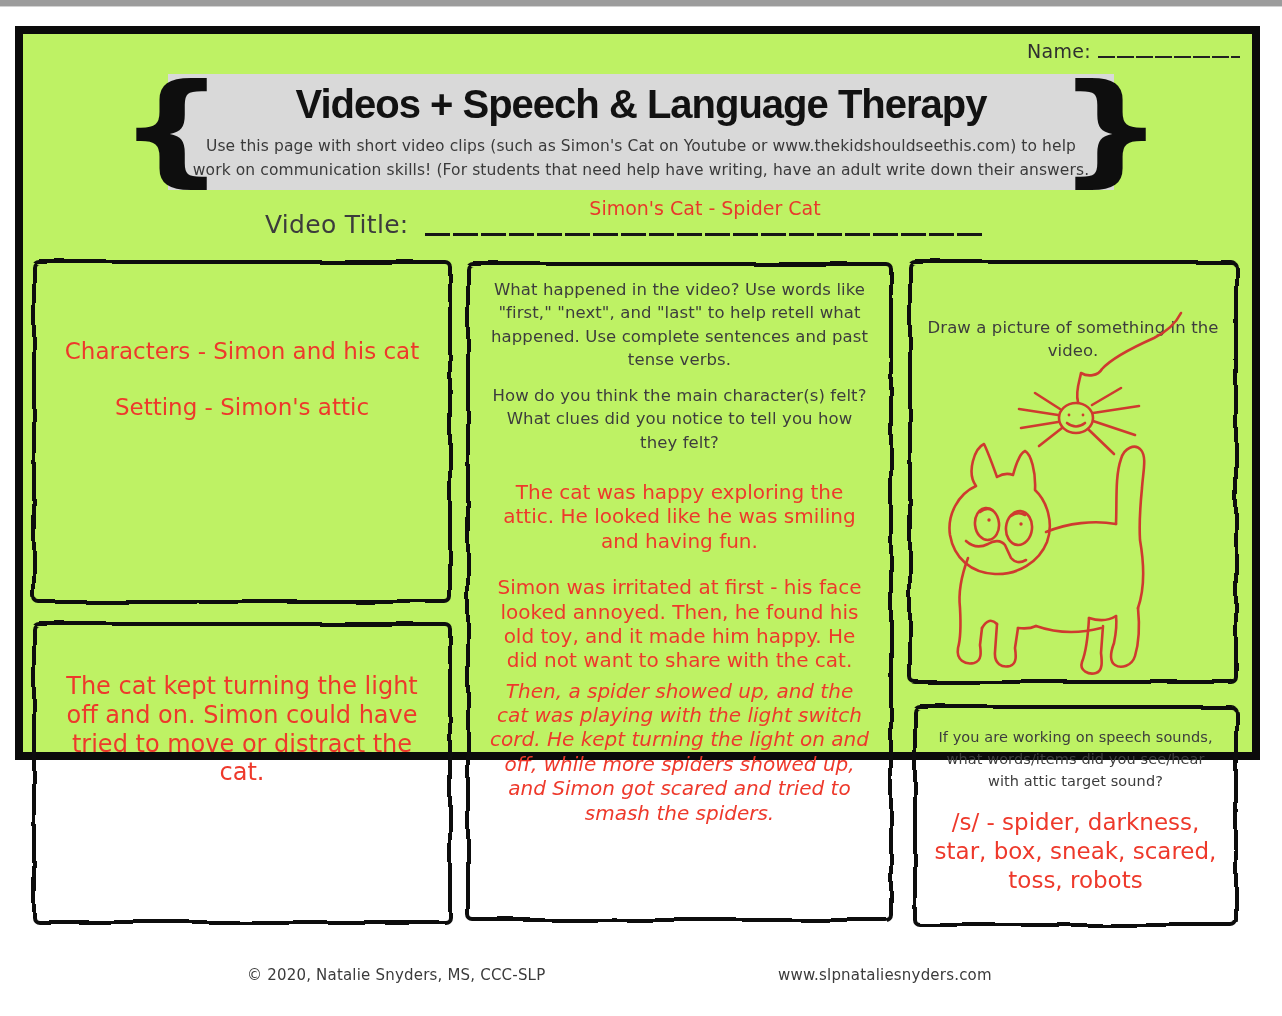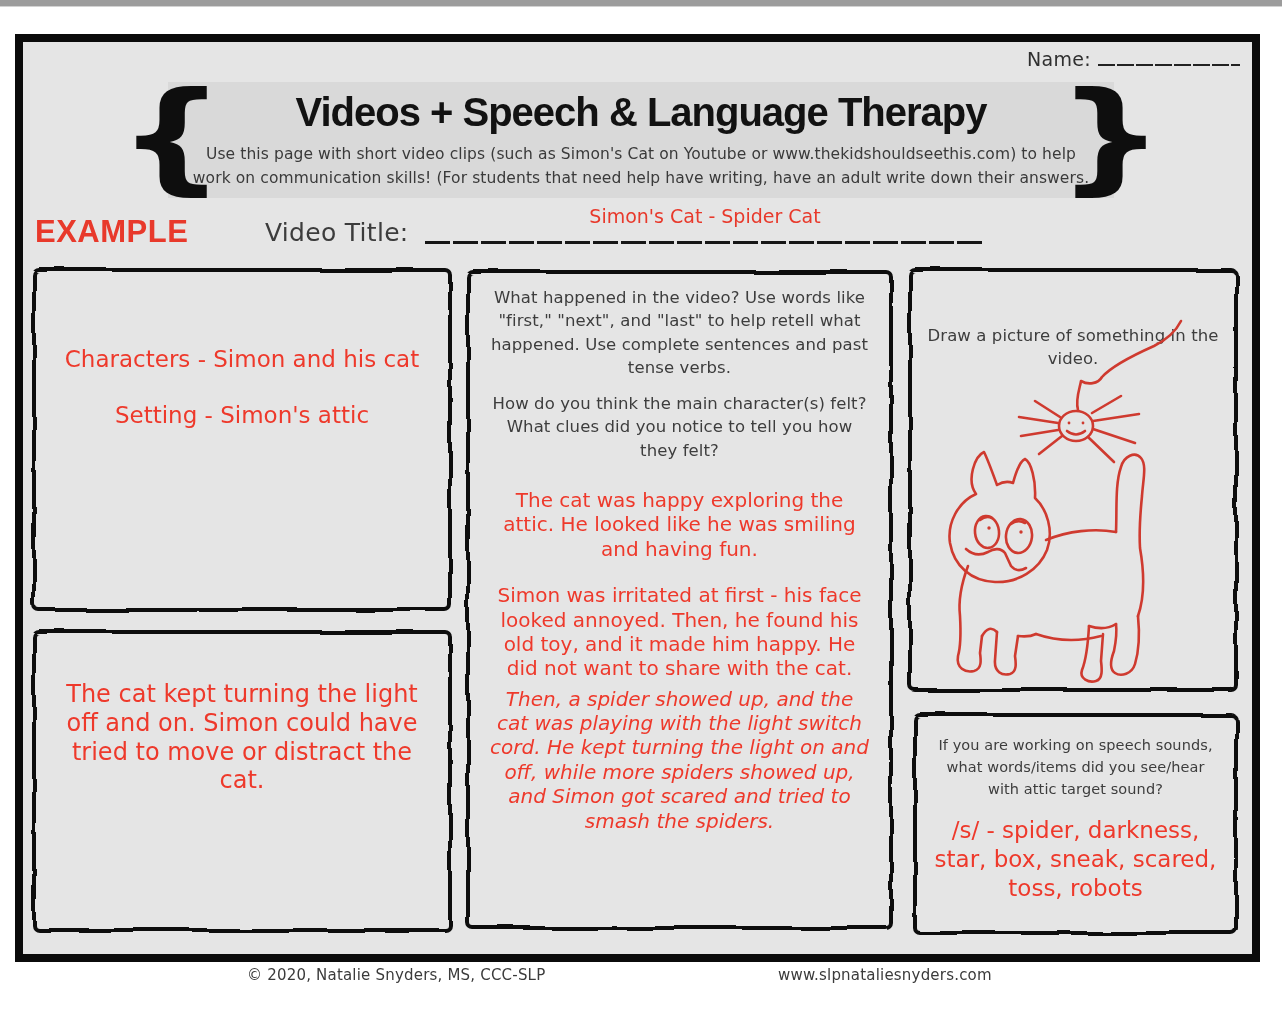--- a/index.html
+++ b/index.html
@@ -2,21 +2,21 @@
 <html><head>
 <meta charset="utf-8">
 <style>
   html,body{margin:0;padding:0;}
   body{
     width:1282px;height:1016px;position:relative;background:#ffffff;
     font-family:"DejaVu Sans",sans-serif;overflow:hidden;
     -webkit-font-smoothing:antialiased;
   }
   .top-strip{position:absolute;left:0;top:0;width:1282px;height:6px;background:#9c9c9c;border-bottom:1px solid #d2d2d2;}
-  .frame{position:absolute;left:15px;top:34px;width:1245px;height:928px;border:8px solid #0b0b0b;box-sizing:border-box;background:#e5e5e5;}
+  .frame{position:absolute;left:15px;top:26px;width:1245px;height:734px;border:8px solid #0b0b0b;box-sizing:border-box;background:#bef264;}
 
   
   .name-row{position:absolute;top:6px;right:12px;font-size:19px;color:#2f2f2f;letter-spacing:.3px;}
   .name-line{display:inline-block;width:142px;height:16px;margin-left:7px;vertical-align:baseline;
     background-image:repeating-linear-gradient(90deg,#222 0 17px,transparent 17px 19px);
     background-repeat:no-repeat;background-position:left bottom;background-size:100% 2px;}
 
   
   .header-band{position:absolute;left:145px;top:40px;width:946px;height:116px;background:#d9d9d9;
     display:flex;flex-direction:column;justify-content:center;align-items:center;text-align:center;}
@@ -91,21 +91,20 @@
   </div>
 
   <div class="header-band">
     <span class="brace left">{</span>
     <span class="brace right">}</span>
     <div class="ws-title">Videos + Speech &amp; Language Therapy</div>
     <div class="ws-sub">Use this page with short video clips (such as Simon's Cat on Youtube or www.thekidshouldseethis.com) to help</div>
     <div class="ws-sub">work on communication skills!  (For students that need help have writing, have an adult write down their answers.</div>
   </div>
 
-  <div class="example-label">EXAMPLE</div>
   <div class="vt-label">Video Title:</div>
   <div class="vt-answer">Simon's Cat - Spider Cat</div>
   <div class="vt-line"></div>
 
   <div class="qbox box-characters">
     <div class="edge"></div>
     <div class="content">
       <div class="ans ans1">Characters - Simon and his cat</div>
       <div class="ans ans2">Setting - Simon's attic</div>
     </div>

